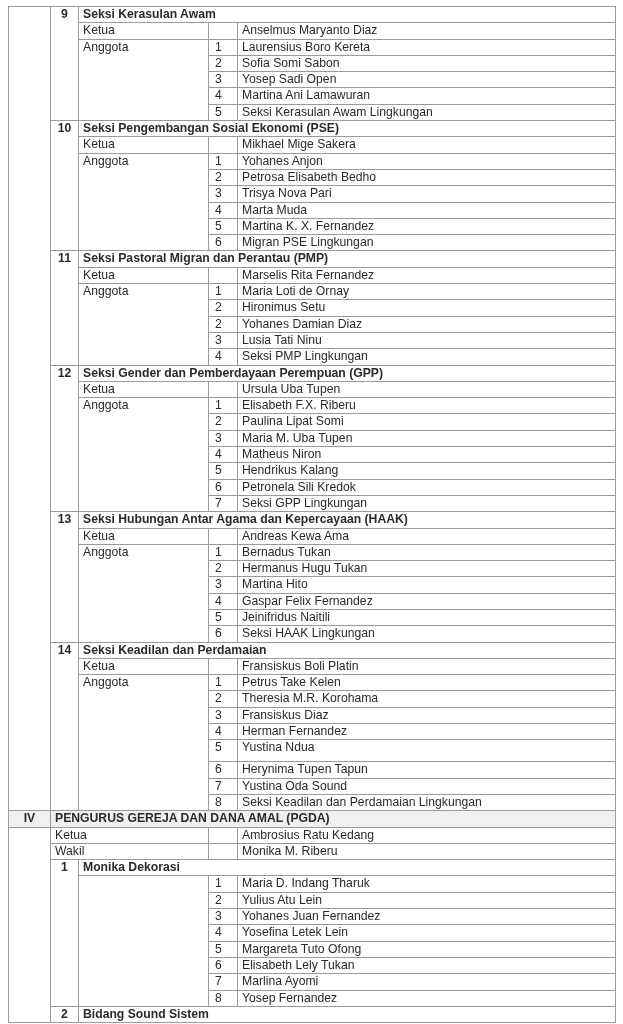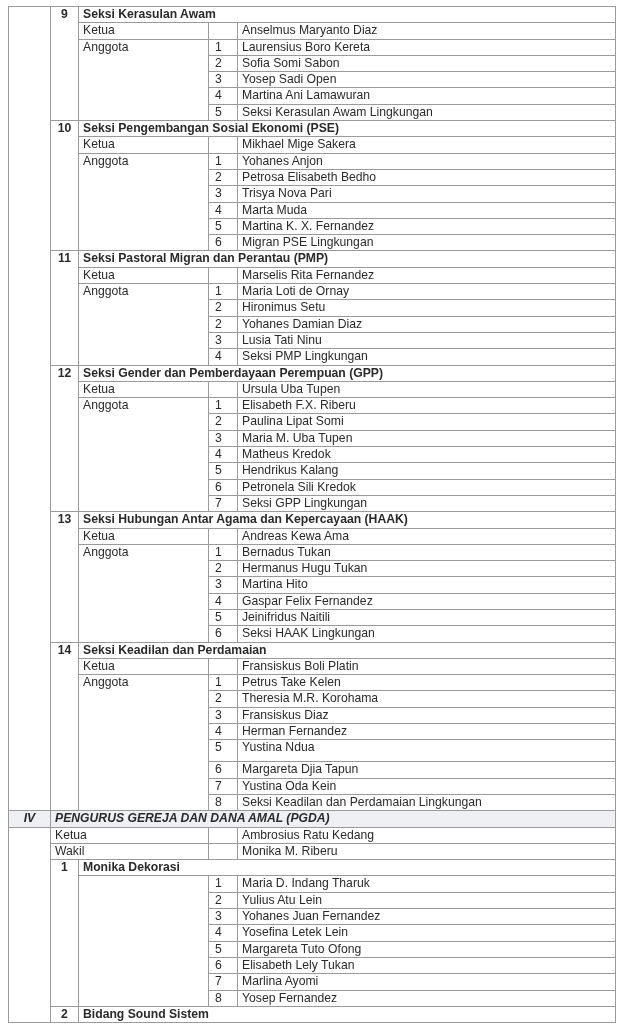--- a/index.html
+++ b/index.html
@@ -8,21 +8,21 @@
   #doc { position:absolute; left:8px; top:6px; width:607px; }
   table { border-collapse:collapse; width:607px; table-layout:fixed; font-size:12.2px; }
   td { border:1px solid #9a9a9a; padding:0 4px; height:15.3px; line-height:15px;
        white-space:nowrap; overflow:hidden; vertical-align:top; }
   td.nb-t { border-top:none; } td.nb-b { border-bottom:none; }
   .bold { font-weight:bold; }
   .num { text-align:left; padding-left:6px; }
   .secnum { text-align:center; font-weight:bold; padding:0; }
   .tall td { height:21px; }
   .roman { background:#eef0f4; }
-  .roman td { background:#eef0f4;font-style:italic; }
+  .roman td { background:#eef0f4; }
 </style>
 </head>
 <body>
 
 <div id="doc">
   <table>
     <colgroup>
       <col style="width:42px">
       <col style="width:28px">
       <col style="width:130px">
@@ -149,21 +149,21 @@
         <tr>
           <td class="num">2</td>
           <td>Paulina Lipat Somi</td>
         </tr>
         <tr>
           <td class="num">3</td>
           <td>Maria M. Uba Tupen</td>
         </tr>
         <tr>
           <td class="num">4</td>
-          <td>Matheus Kredok</td>
+          <td>Matheus Niron</td>
         </tr>
         <tr>
           <td class="num">5</td>
           <td>Hendrikus Kalang</td>
         </tr>
         <tr>
           <td class="num">6</td>
           <td>Petronela Sili Kredok</td>
         </tr>
         <tr>
@@ -233,25 +233,25 @@
         <tr>
           <td class="num">4</td>
           <td>Herman Fernandez</td>
         </tr>
         <tr class="tall">
           <td class="num">5</td>
           <td>Yustina Ndua</td>
         </tr>
         <tr>
           <td class="num">6</td>
-          <td>Margareta Djia Tapun</td>
+          <td>Herynima Tupen Tapun</td>
         </tr>
         <tr>
           <td class="num">7</td>
-          <td>Yustina Oda Kein</td>
+          <td>Yustina Oda Sound</td>
         </tr>
         <tr>
           <td class="num">8</td>
           <td>Seksi Keadilan dan Perdamaian Lingkungan</td>
         </tr>
         <tr class="roman">
           <td class="secnum">IV</td>
           <td class="bold" colspan="4">PENGURUS GEREJA DAN DANA AMAL (PGDA)</td>
         </tr>
         <tr>

